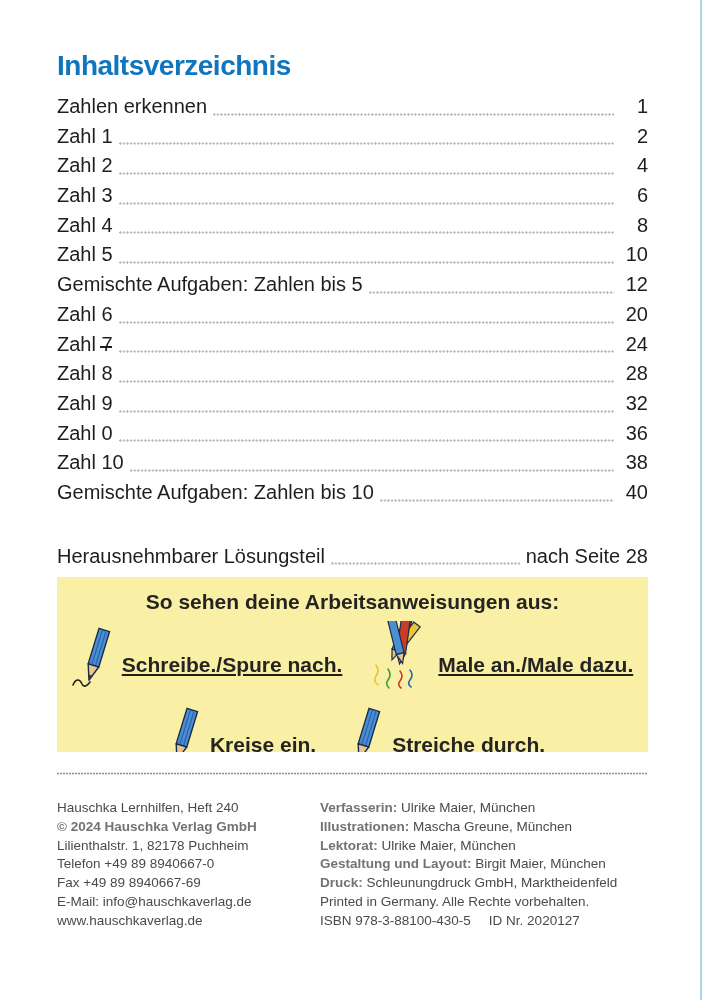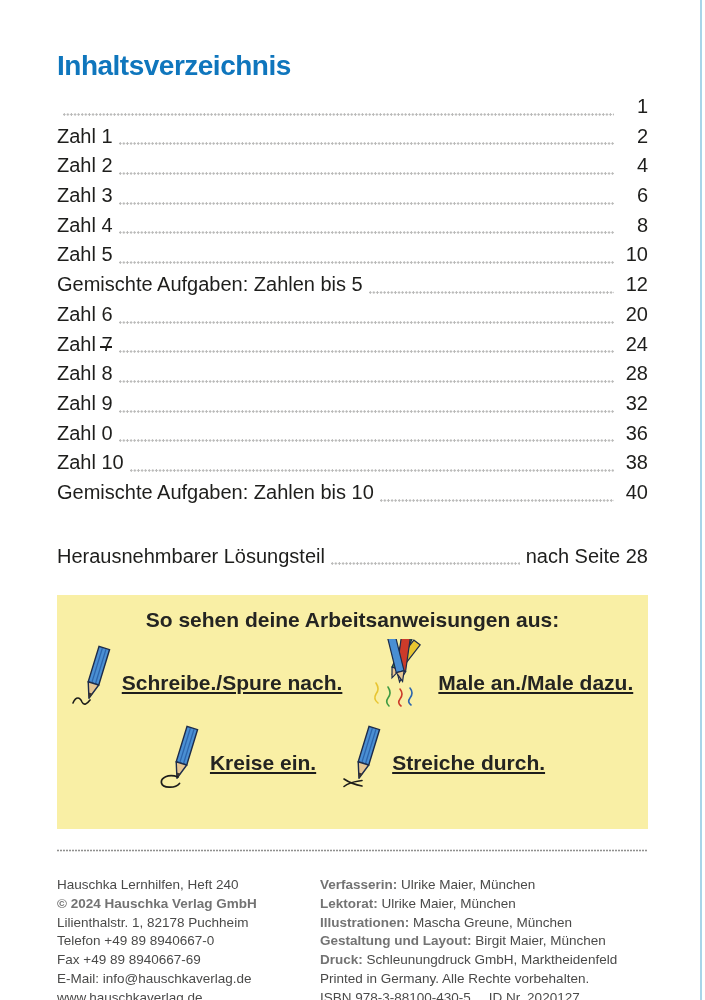--- a/index.html
+++ b/index.html
@@ -26,21 +26,21 @@
   }
   .toc-page{flex:0 0 auto;min-width:28px;text-align:right;}
   .crossed-seven{position:relative;display:inline-block;}
   .crossed-seven::after{
     content:"";position:absolute;left:-1px;right:1px;top:54%;height:0;
     border-top:2px solid #1e1e1c;
   }
   .solutions-row{margin-top:34px;height:29.7px;}
   
   .infobox{
-    margin-top:24px;width:591px;height:234px;background:#f9efa5;
+    margin-top:6px;width:591px;height:175px;background:#f9efa5;
     box-sizing:border-box;padding:12px 8px 0 8px;overflow:hidden;
   }
   .infobox-title{font-size:21px;line-height:26px;text-align:center;font-weight:600;color:#242422;}
   .inst-row{display:flex;justify-content:center;align-items:flex-end;gap:26px;}
   .inst-row-0{margin-top:6px;height:70px;}
   .inst-row-1{margin-top:4px;height:76px;}
   .inst-item{display:flex;align-items:flex-end;text-decoration:underline;}
   .inst-icon{flex:0 0 auto;line-height:0;}
   .inst-icon svg{display:block;}
   .inst-label{font-size:21px;font-weight:600;color:#242422;margin:0 0 14px 4px;white-space:nowrap;}
@@ -59,20 +59,21 @@
 </head>
 <body>
 
 <div class="edge-line"></div>
 
 <div class="content">
   <h1 class="page-title">Inhaltsverzeichnis</h1>
 
   <div class="toc" id="toc">
       <div class="toc-row">
+        <span class="toc-label">Zahlen erkennen</span>
         <span class="leader"></span>
         <span class="toc-page">1</span>
       </div>
       <div class="toc-row">
         <span class="toc-label">Zahl 1</span>
         <span class="leader"></span>
         <span class="toc-page">2</span>
       </div>
       <div class="toc-row">
         <span class="toc-label">Zahl 2</span>
@@ -230,21 +231,21 @@
         <div class="footer-line">Hauschka Lernhilfen, Heft 240</div>
         <div class="footer-line"><strong>© 2024 Hauschka Verlag GmbH</strong></div>
         <div class="footer-line">Lilienthalstr. 1, 82178 Puchheim</div>
         <div class="footer-line">Telefon +49 89 8940667-0</div>
         <div class="footer-line">Fax +49 89 8940667-69</div>
         <div class="footer-line">E-Mail: info@hauschkaverlag.de</div>
         <div class="footer-line">www.hauschkaverlag.de</div>
       </div>
     <div class="footer-col-right" id="footer-right">
         <div class="footer-line"><strong>Verfasserin:</strong> Ulrike Maier, München</div>
+        <div class="footer-line"><strong>Illustrationen:</strong> Mascha Greune, München</div>
         <div class="footer-line"><strong>Lektorat:</strong> Ulrike Maier, München</div>
-        <div class="footer-line"><strong>Illustrationen:</strong> Mascha Greune, München</div>
         <div class="footer-line"><strong>Gestaltung und Layout:</strong> Birgit Maier, München</div>
         <div class="footer-line"><strong>Druck:</strong> Schleunungdruck GmbH, Marktheidenfeld</div>
         <div class="footer-line">Printed in Germany. Alle Rechte vorbehalten.</div>
         <div class="footer-line">ISBN 978-3-88100-430-5<span class="footer-spacer"></span>ID Nr. 2020127</div>
       </div>
   </div>
 </div>
 
 </body></html>

